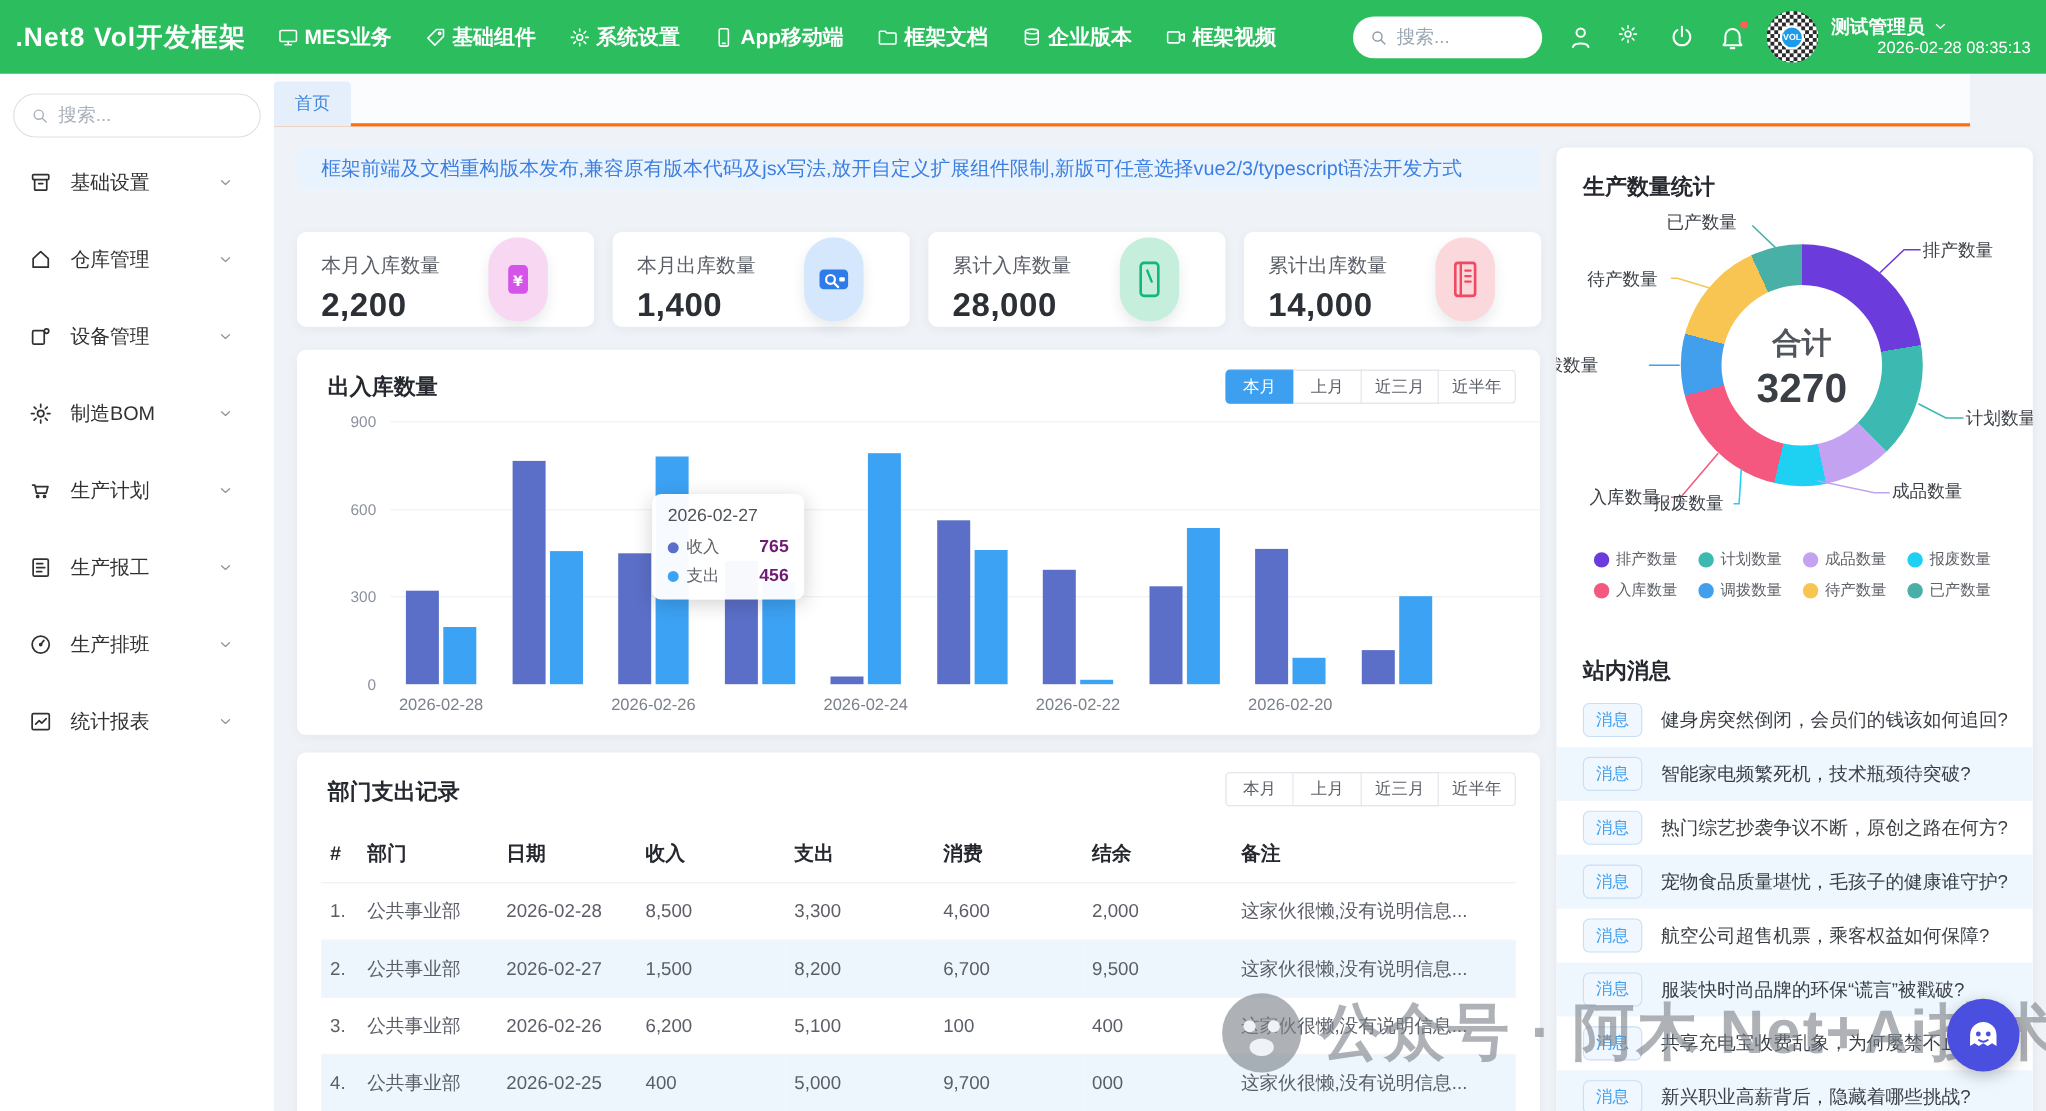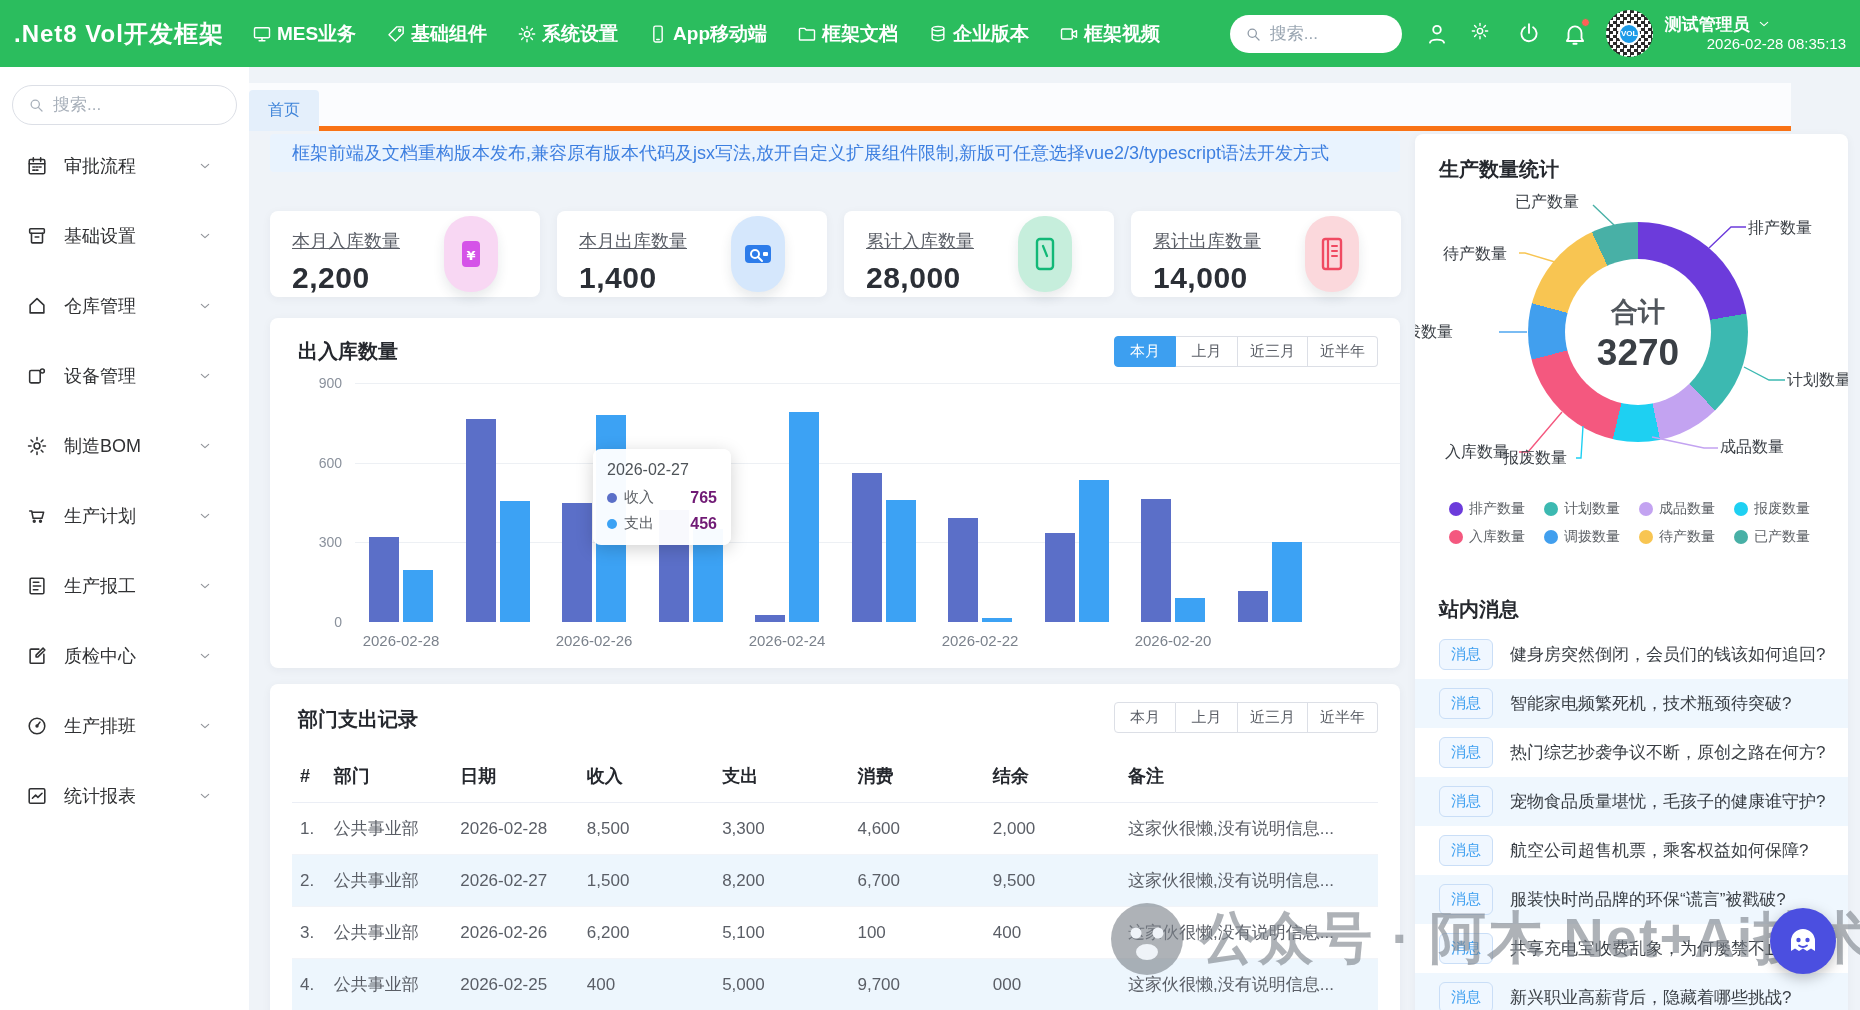--- a/index.html
+++ b/index.html
@@ -32,31 +32,31 @@
   .side-search { margin:18px 12px 6px 12px; height:40px; border:1px solid #dcdfe6; border-radius:20px; display:flex; align-items:center; padding:0 14px; gap:8px; color:#a8b0ba; }
   .side-search input { border:none; outline:none; width:160px; font-size:17px; background:transparent; color:#606266; font-family:inherit; }
   .side-search input::placeholder { color:#a8b0ba; }
   .side-item { height:70px; display:flex; align-items:center; padding:0 20px 0 26px; cursor:pointer; color:#303133; }
   .side-item .icon { color:#303133; margin-right:16px; }
   .side-label { font-size:18px; flex:1; }
   .side-item .chev { color:#909399; }
 
   
   .content { position:absolute; left:249px; top:67px; right:0; bottom:0; }
-  .tabstrip { position:absolute; left:0; top:16px; width:1542px; height:48px; background:#fbfcfe; border-bottom:5px solid #f97316; }
+  .tabstrip { position:absolute; left:0; top:0; width:1542px; height:48px; background:#fbfcfe; border-bottom:3px solid #f97316; }
   .tab { position:absolute; left:0; top:7px; width:70px; height:41px; background:#e4effb; color:#3f84d9; font-size:16px; display:flex; align-items:center; justify-content:center; border-radius:4px 4px 0 0; cursor:pointer; }
   .card { position:absolute; background:#fff; border-radius:8px; box-shadow:0 2px 10px rgba(31,45,61,.05); }
   .card-title { font-size:20px; font-weight:bold; color:#25282e; }
 
   
   .banner { position:absolute; left:21px; top:67px; width:1130px; height:38px; background:#e9f3fe; border-radius:4px; display:flex; align-items:center; padding-left:22px; color:#3d7fe0; font-size:18px; white-space:nowrap; overflow:hidden; }
 
   
   .stat-card { position:absolute; top:144px; width:270px; height:86px; padding:18px 22px; }
-  .stat-label { font-size:18px; color:#5a5e66;text-decoration:underline; }
+  .stat-label { font-size:18px; color:#5a5e66; }
   .stat-value { font-size:30px; font-weight:bold; color:#2b2f36; margin-top:8px; letter-spacing:.5px; }
   .stat-badge { position:absolute; right:42px; top:50%; transform:translateY(-50%); width:54px; height:76px; border-radius:26px; display:flex; align-items:center; justify-content:center; box-shadow:0 6px 12px rgba(31,45,61,.10); }
 
   
   .chart-card { left:21px; top:251px; width:1130px; height:350px; }
   .chart-card .card-title { position:absolute; left:28px; top:20px; }
   .period-group { position:absolute; display:flex; }
   .period-btn { height:31px; min-width:62px; padding:0 12px; border:1px solid #dcdfe6; border-left-width:0; background:#fff; color:#5a5e66; font-size:15px; display:flex; align-items:center; justify-content:center; cursor:pointer; white-space:nowrap; }
   .period-btn:first-child { border-left-width:1px; border-radius:4px 0 0 4px; }
   .period-btn:last-child { border-radius:0 4px 4px 0; }
@@ -228,34 +228,20 @@
             <circle cx="11" cy="11" r="5.5"></circle>
             <path d="M15.5 15.5L20 20"></path>
           </svg>
         </span>
       <input placeholder="搜索..." style="">
     </div>
     <div id="side-items">
         <div class="side-item">
     <span class="icon">
             <svg width="22" height="22" viewBox="0 0 24 24" fill="none" stroke="currentColor" stroke-width="1.7" stroke-linecap="round" stroke-linejoin="round">
-              <rect x="3.5" y="5" width="17" height="15.5" rx="1.5"></rect>
-              <path d="M3.5 9.5h17M8 3v4M16 3v4M7.5 13h2M11 13h2M14.5 13h2M7.5 16.5h2M11 16.5h2"></path>
-            </svg>
-          </span>
-    <span class="side-label">审批流程</span>
-    <span class="icon chev">
-            <svg width="16" height="16" viewBox="0 0 24 24" fill="none" stroke="currentColor" stroke-width="1.7" stroke-linecap="round" stroke-linejoin="round">
-              <path d="M6.5 9.5l5.5 5 5.5-5"></path>
-            </svg>
-          </span>
-        </div>
-        <div class="side-item">
-    <span class="icon">
-            <svg width="22" height="22" viewBox="0 0 24 24" fill="none" stroke="currentColor" stroke-width="1.7" stroke-linecap="round" stroke-linejoin="round">
               <rect x="4" y="4" width="16" height="5" rx="1"></rect>
               <path d="M6 9v9.5a1 1 0 001 1h10a1 1 0 001-1V9M10 13h4"></path>
             </svg>
           </span>
     <span class="side-label">基础设置</span>
     <span class="icon chev">
             <svg width="16" height="16" viewBox="0 0 24 24" fill="none" stroke="currentColor" stroke-width="1.7" stroke-linecap="round" stroke-linejoin="round">
               <path d="M6.5 9.5l5.5 5 5.5-5"></path>
             </svg>
           </span>
@@ -317,34 +303,20 @@
           </span>
         </div>
         <div class="side-item">
     <span class="icon">
             <svg width="22" height="22" viewBox="0 0 24 24" fill="none" stroke="currentColor" stroke-width="1.7" stroke-linecap="round" stroke-linejoin="round">
               <rect x="4.5" y="3.5" width="15" height="17" rx="1.5"></rect>
               <path d="M8 8h6M8 12h8M8 16h5"></path>
             </svg>
           </span>
     <span class="side-label">生产报工</span>
-    <span class="icon chev">
-            <svg width="16" height="16" viewBox="0 0 24 24" fill="none" stroke="currentColor" stroke-width="1.7" stroke-linecap="round" stroke-linejoin="round">
-              <path d="M6.5 9.5l5.5 5 5.5-5"></path>
-            </svg>
-          </span>
-        </div>
-        <div class="side-item">
-    <span class="icon">
-            <svg width="22" height="22" viewBox="0 0 24 24" fill="none" stroke="currentColor" stroke-width="1.7" stroke-linecap="round" stroke-linejoin="round">
-              <path d="M19.5 10v9a1 1 0 01-1 1H5.5a1 1 0 01-1-1V5.5a1 1 0 011-1H14"></path>
-              <path d="M18.6 3.4l2 2L13 13h-2v-2z"></path>
-            </svg>
-          </span>
-    <span class="side-label">质检中心</span>
     <span class="icon chev">
             <svg width="16" height="16" viewBox="0 0 24 24" fill="none" stroke="currentColor" stroke-width="1.7" stroke-linecap="round" stroke-linejoin="round">
               <path d="M6.5 9.5l5.5 5 5.5-5"></path>
             </svg>
           </span>
         </div>
         <div class="side-item">
     <span class="icon">
             <svg width="22" height="22" viewBox="0 0 24 24" fill="none" stroke="currentColor" stroke-width="1.7" stroke-linecap="round" stroke-linejoin="round">
               <circle cx="12" cy="12" r="8.5"></circle>

